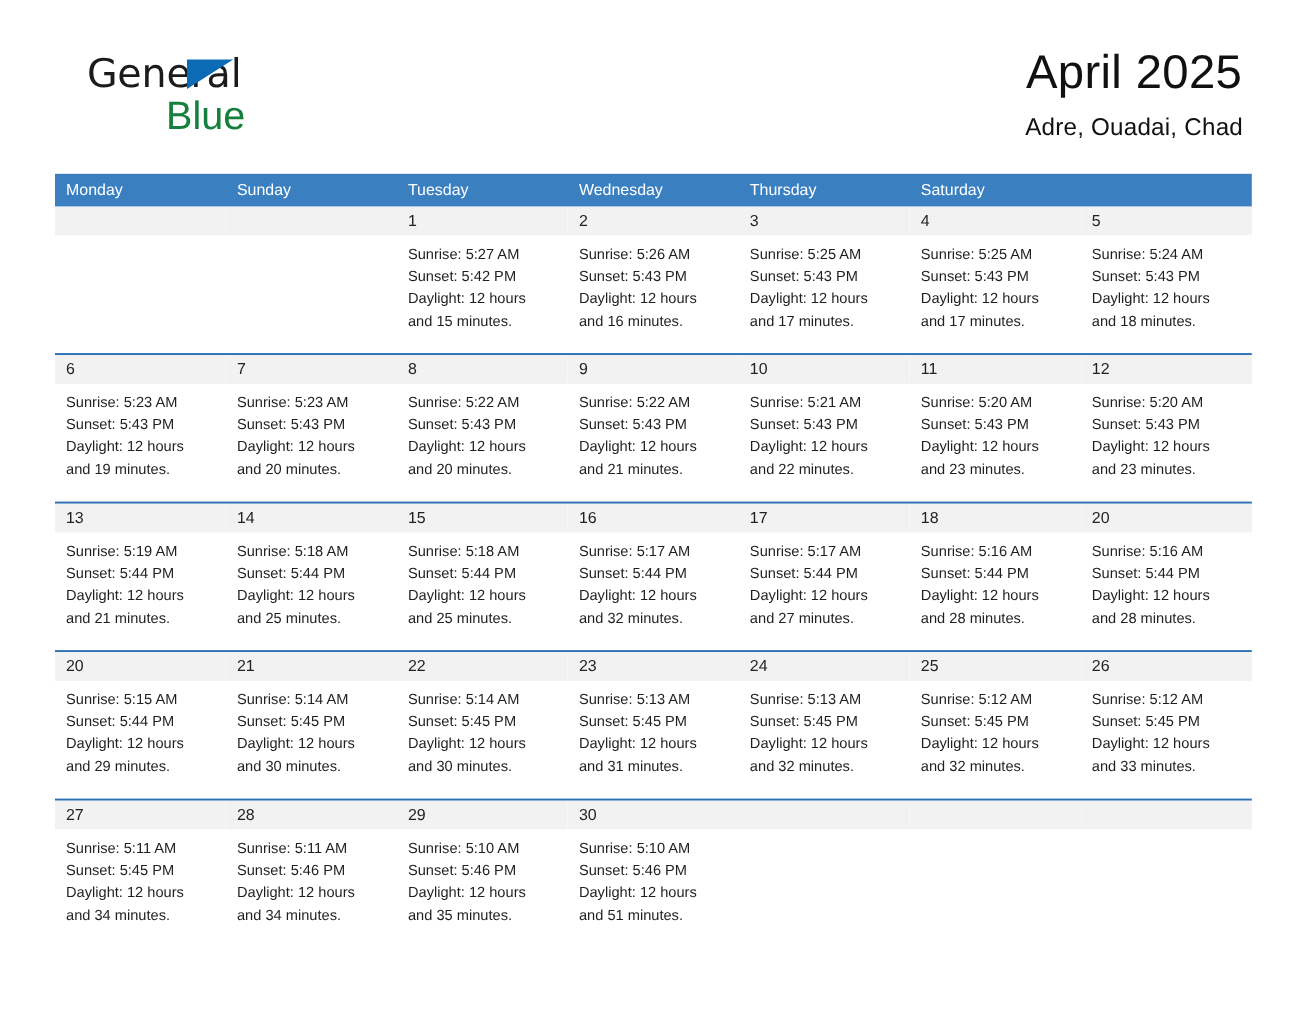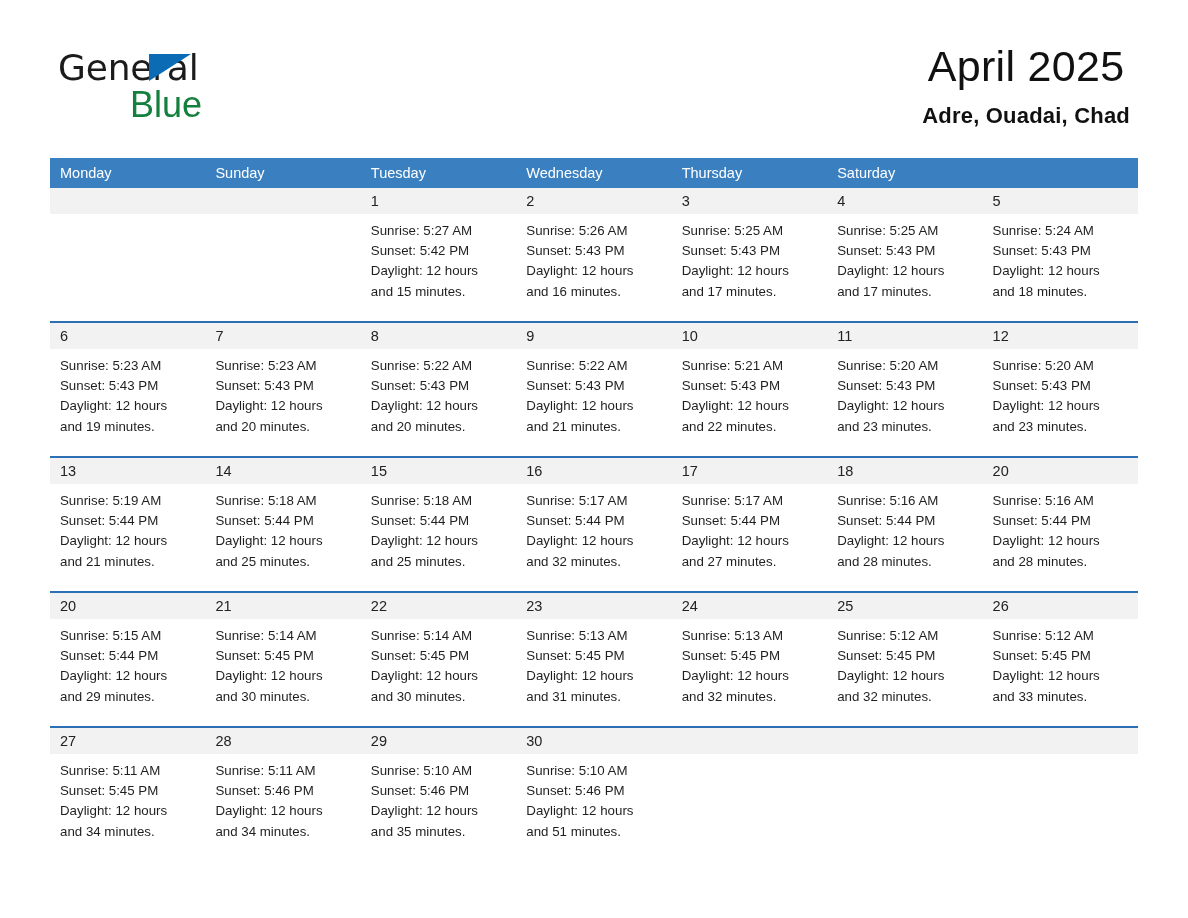--- a/index.html
+++ b/index.html
@@ -13,20 +13,21 @@
     height: 918px;
     font-family: "Liberation Sans", sans-serif;
     color: #1a1a1a;
     overflow: hidden;
   }
   .page {
     position: relative;
     width: 1188px;
     height: 918px;
     box-sizing: border-box;
+    padding-left: 21px;
   }
 
   
   .top-bar {
     position: relative;
     height: 118px;
     padding: 0 50px;
     box-sizing: border-box;
   }
   .logo {
@@ -75,21 +76,21 @@
   .cal-title {
     font-size: 43px;
     font-weight: 400;
     color: #111111;
     line-height: 1.05;
     letter-spacing: 0.3px;
   }
   .cal-subtitle {
     margin-top: 14px;
     font-size: 22px;
-    font-weight: 700;
+    font-weight: 400;
     color: #111111;
     letter-spacing: 0.2px;
   }
 
   
   .calendar {
     position: absolute;
     left: 50px;
     top: 158px;
     width: 1088px;

